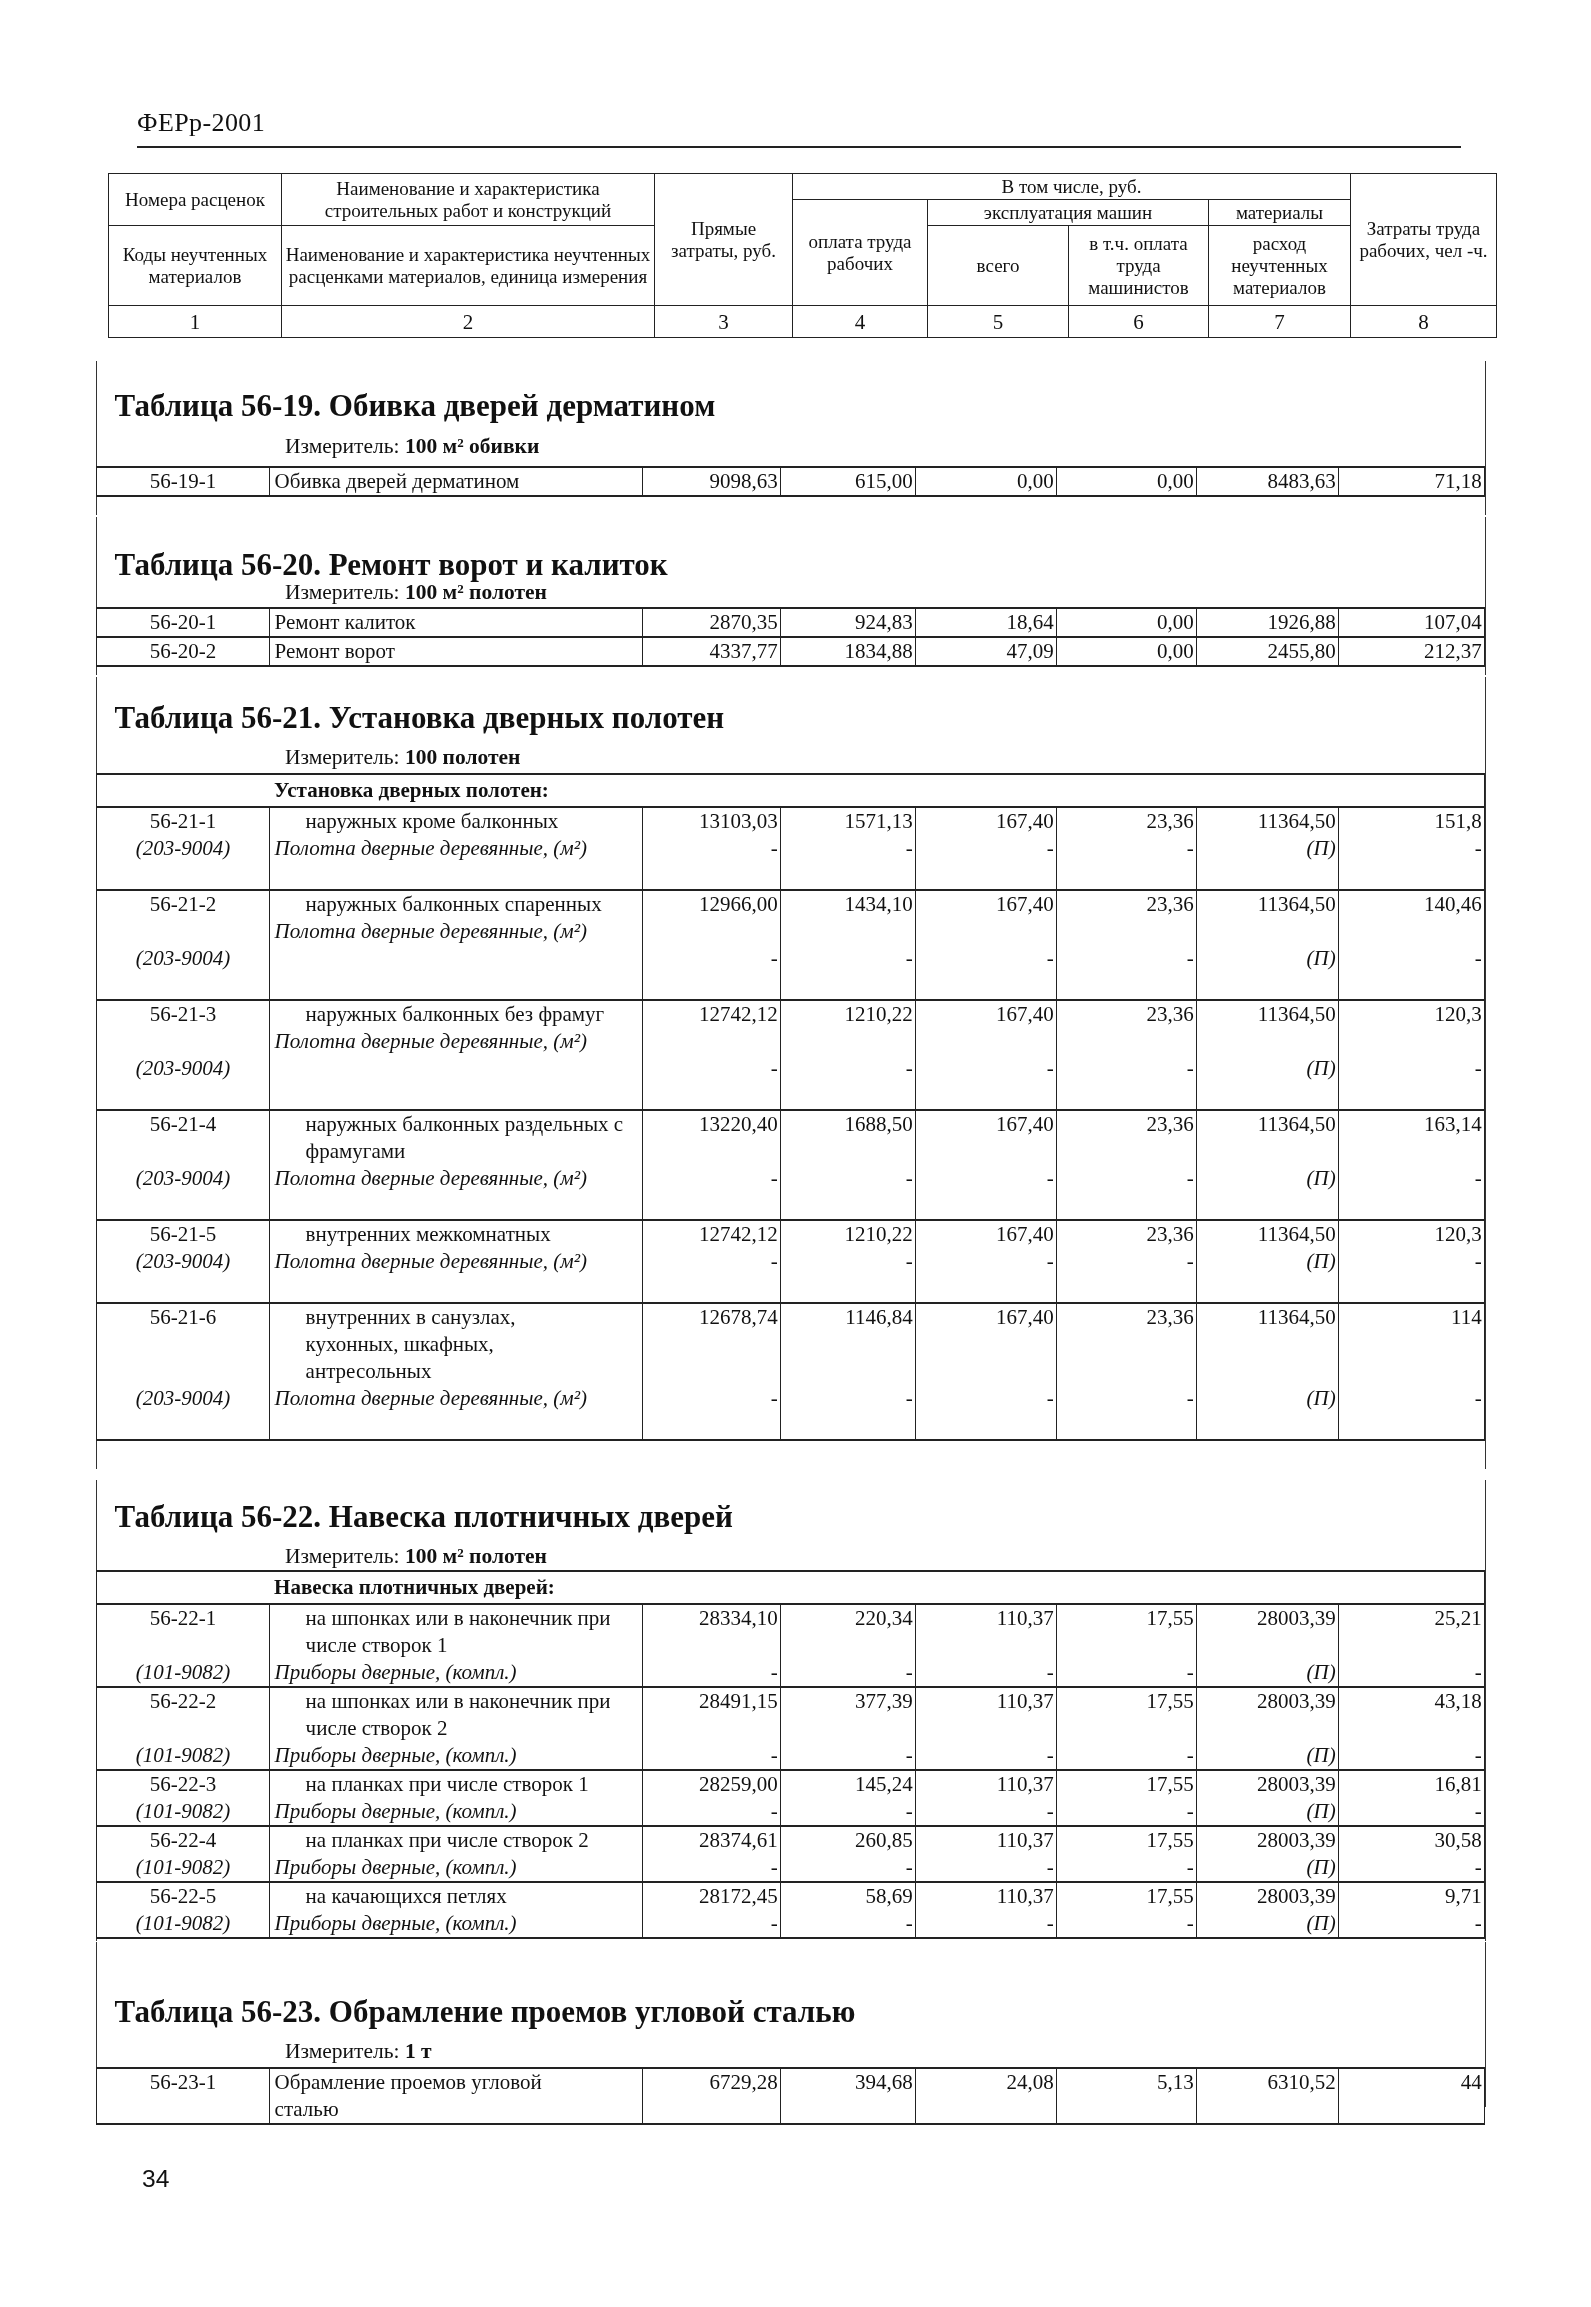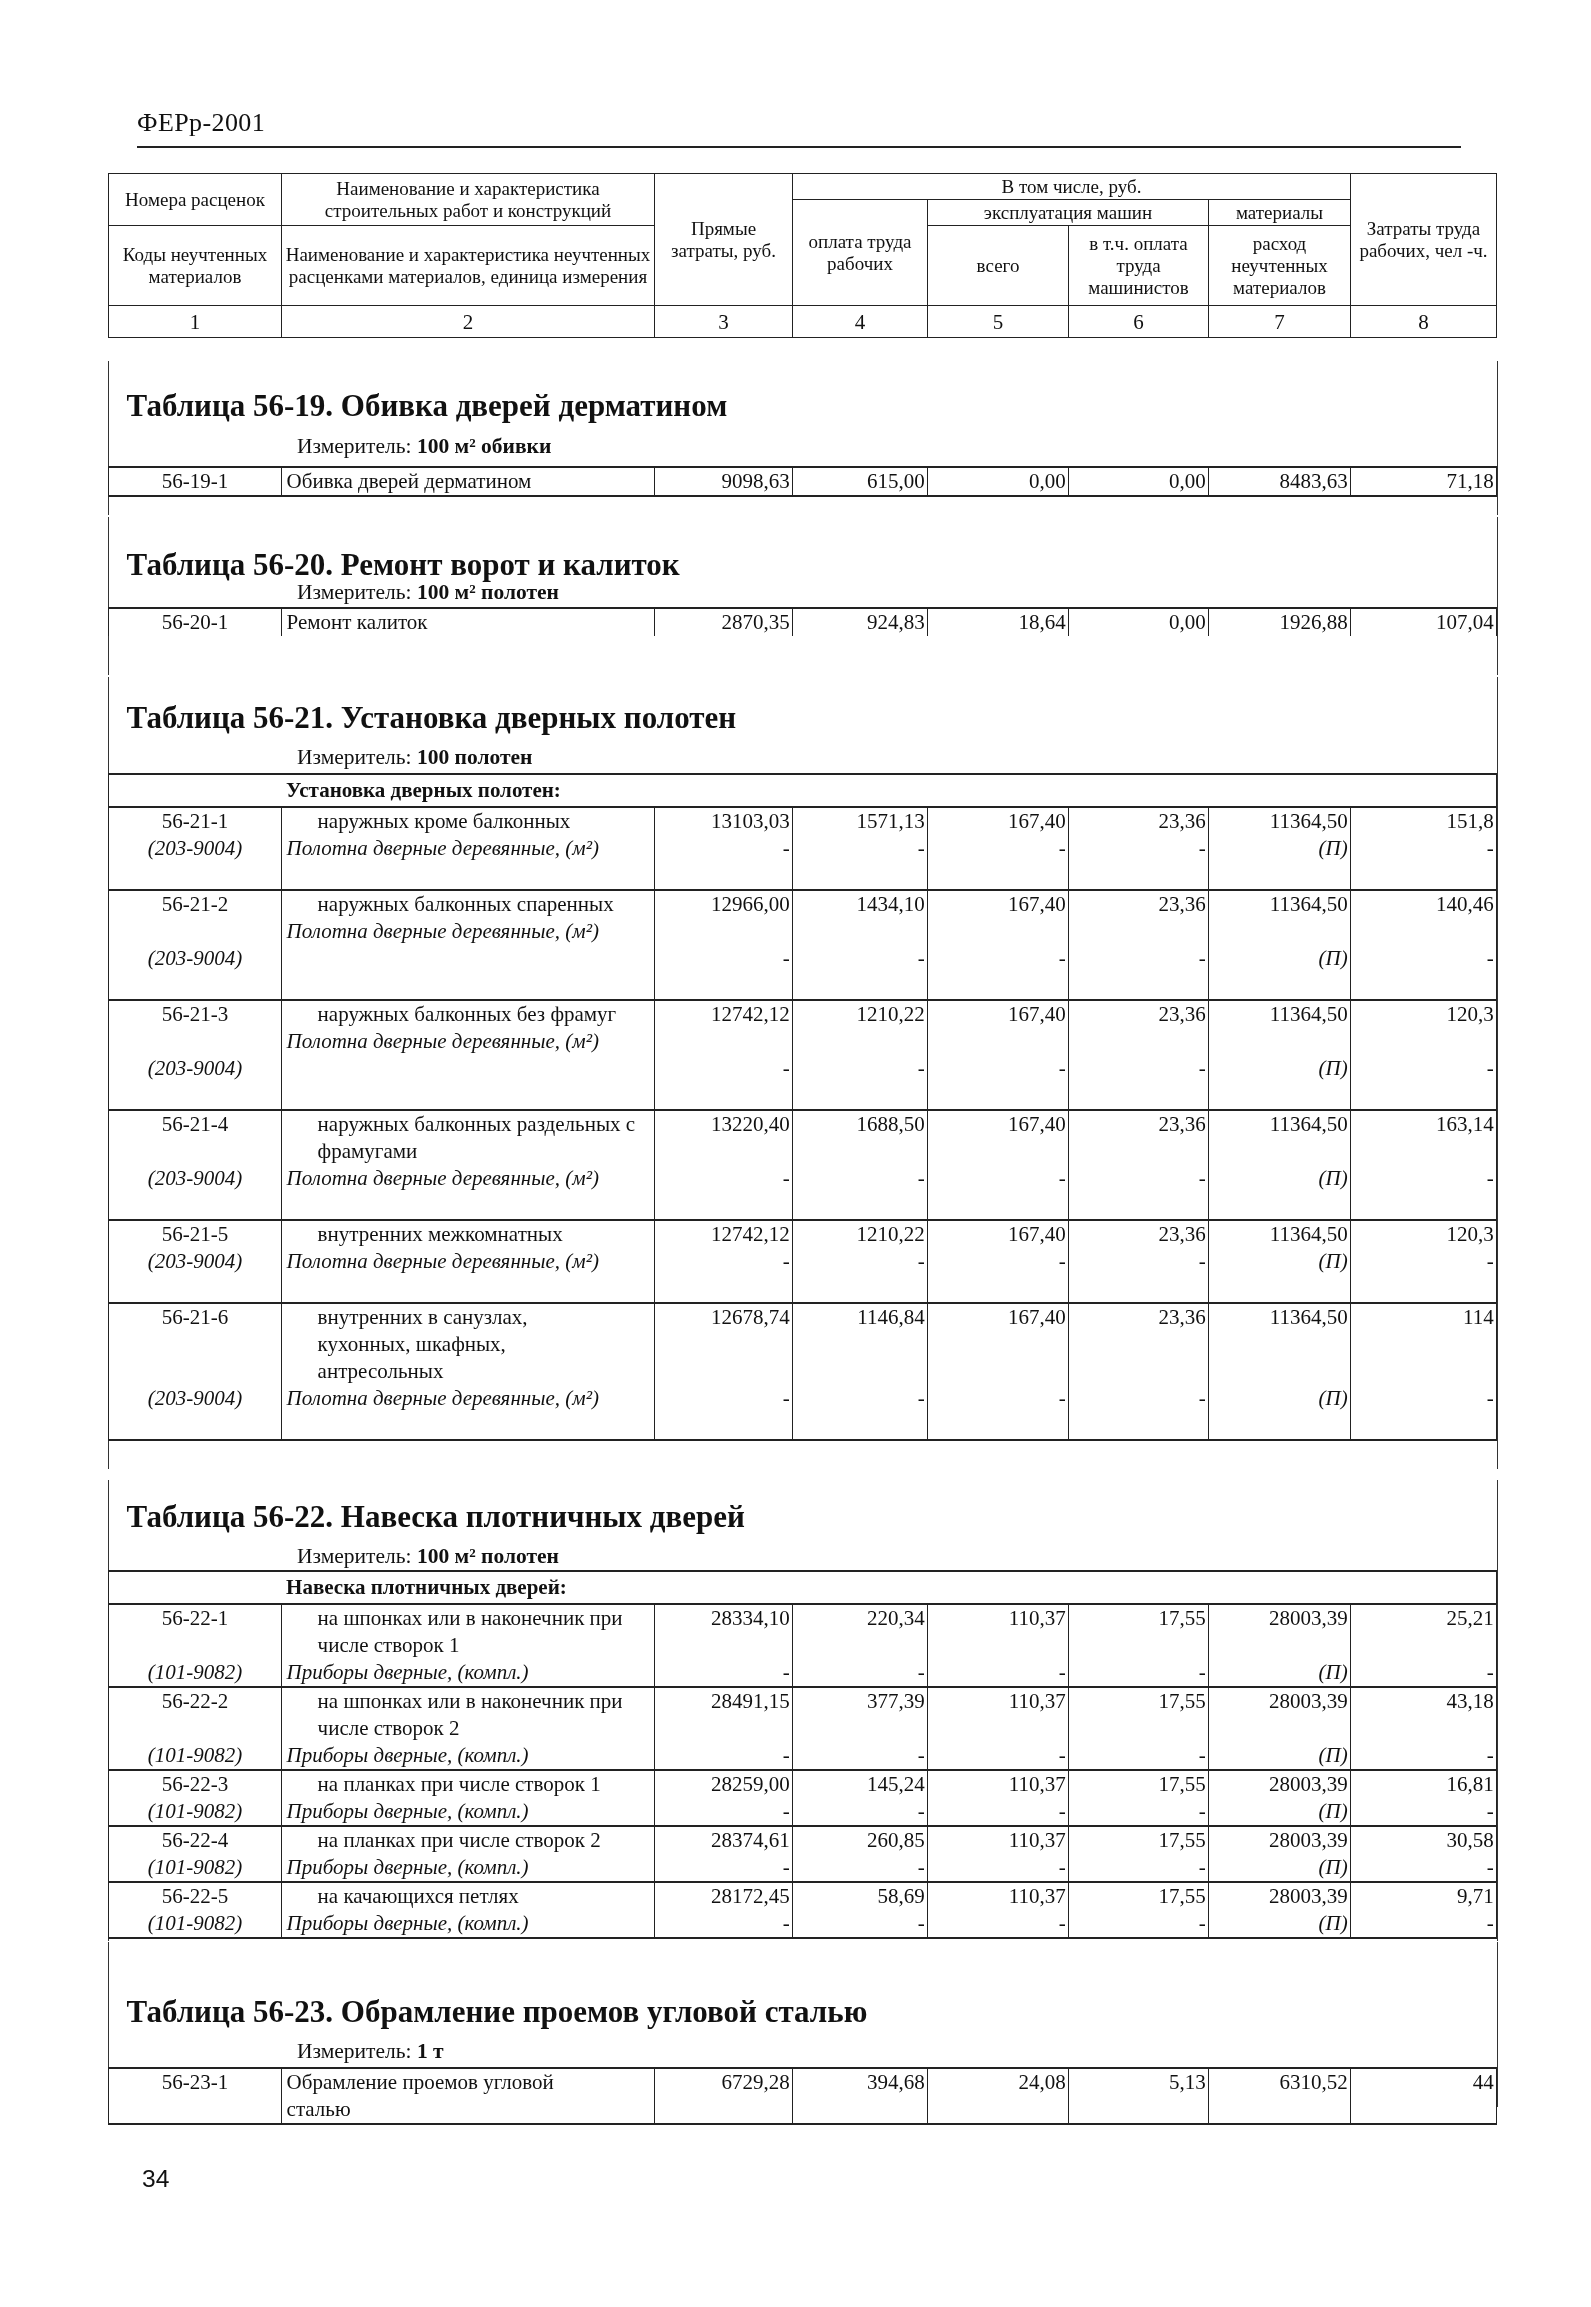--- a/index.html
+++ b/index.html
@@ -12,21 +12,21 @@
   .grid { position: absolute; left: 108px; width: 1388px; }
   table { border-collapse: collapse; table-layout: fixed; width: 1388px; }
   col.c1 { width: 173px; } col.c2 { width: 373px; } col.c3 { width: 138px; }
   col.c4 { width: 135px; } col.c5 { width: 141px; } col.c6 { width: 140px; }
   col.c7 { width: 142px; } col.c8 { width: 146px; }
 
   .hdr td { border: 1.5px solid #222; text-align: center; vertical-align: middle;
             font-size: 19px; line-height: 22px; padding: 1.5px 3.1px; }
   .hdr .num td { font-size: 21px; height: 28px; }
 
-  .sec { position: absolute; left: 108px; width: 1388px; }
+  .sec { position: absolute; left: 96px; width: 1388px; }
   .sec-frame { position: absolute; left: 0; top: 0; bottom: 0; width: 1388px;
                border-left: 1.5px solid #333; border-right: 1.5px solid #333; }
   .sec-title { position: absolute; left: 18.5px; font-size: 31px; font-weight: bold; white-space: nowrap; }
   .sec-unit { position: absolute; left: 189px; font-size: 21.5px; white-space: nowrap; }
   .sec-unit b { font-weight: bold; }
 
   .data td { border-left: 1.5px solid #222; border-right: 1.5px solid #222; font-size: 21px; line-height: 27px;
              vertical-align: top; padding: 0 3.1px; }
   .data tr.row td { border-top: 2.3px solid #222; }
   .data tr.row.last td { border-bottom: 2.3px solid #222; margin-left: 45px; }
@@ -141,20 +141,30 @@
         <tr class="row">
       <td class="code">56-20-1</td>
       <td class="name">Ремонт калиток</td>
       <td class="num">2870,35</td>
       <td class="num">924,83</td>
       <td class="num">18,64</td>
       <td class="num">0,00</td>
       <td class="num">1926,88</td>
       <td class="num">107,04</td>
     </tr>
+    <tr class="row last">
+      <td class="code">56-20-2</td>
+      <td class="name">Ремонт ворот</td>
+      <td class="num">4337,77</td>
+      <td class="num">1834,88</td>
+      <td class="num">47,09</td>
+      <td class="num">0,00</td>
+      <td class="num">2455,80</td>
+      <td class="num">212,37</td>
+    </tr>
   </tbody>
     </table>
 </div>
 
 <div class="sec" style="top:677px; height:792px;">
   <div class="sec-frame"></div>
   <div class="sec-title" style="top:23px;">Таблица 56-21. Установка дверных полотен</div>
   <div class="sec-unit" style="top:68px;"><span>Измеритель: </span><b>100 полотен</b></div>
   <table class="data" style="position:absolute; top:96px;">
     <colgroup>

